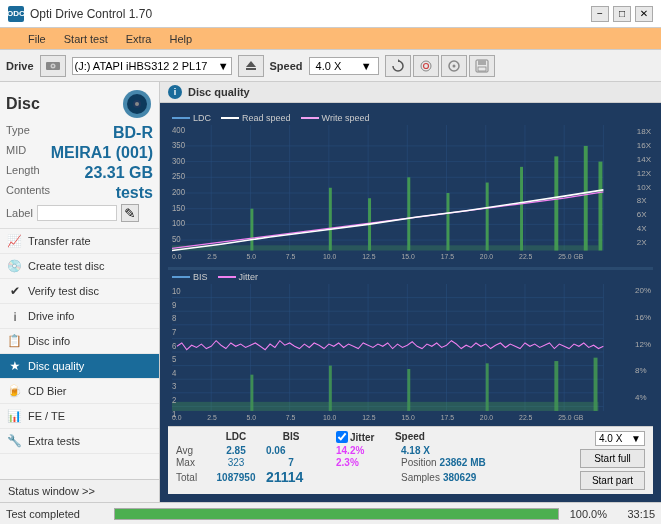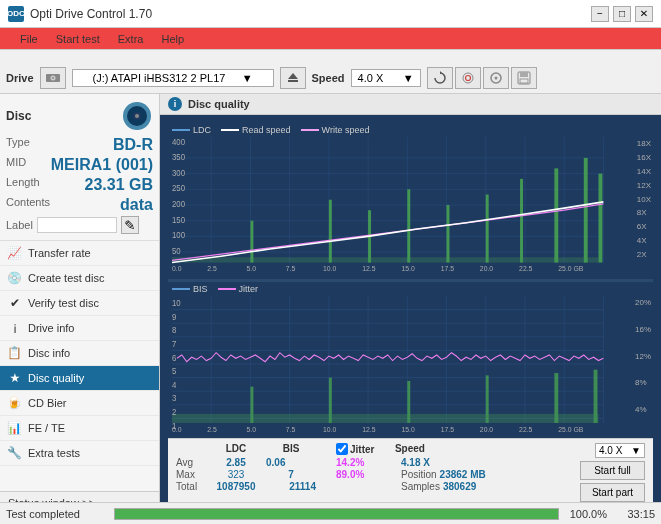--- a/index.html
+++ b/index.html
@@ -16,50 +16,49 @@
       height: 28px;
     }
     .title-bar-left { display: flex; align-items: center; gap: 6px; }
     .title-bar-icon { width: 16px; height: 16px; background: #1a6b9a; border-radius: 2px; display: flex; align-items: center; justify-content: center; }
     .title-bar-title { font-size: 12px; font-weight: normal; color: #333; }
     .title-bar-controls { display: flex; gap: 4px; }
     .title-btn { width: 18px; height: 16px; border: 1px solid #aaa; background: #e8e8e8; cursor: pointer; font-size: 10px; display: flex; align-items: center; justify-content: center; }
     
     
     .menu-bar {
-      background: #ef4444;
-      display: flex;
-      align-items: center;
-      padding: 2px 12px;
+      background: #fdba74;
+      display: flex;
+      align-items: center;
+      padding: 2px 20px;
       border-bottom: 1px solid #ccc;
       height: 22px;
       gap: 2px;
     }
     .menu-item { padding: 2px 8px; cursor: pointer; font-size: 11px; color: #333; }
     
     
     .drive-bar {
       background: #f0f0f0;
       display: flex;
       align-items: center;
       padding: 3px 6px;
       border-bottom: 1px solid #ccc;
       height: 32px;
       gap: 6px;
-      margin-top: 12px;
     }
     .drive-label { font-size: 11px; font-weight: bold; color: #333; }
     .drive-select {
       display: flex;
       align-items: center;
       background: white;
       border: 1px solid #aaa;
-      padding: 2px 20px;
+      padding: 2px 2px;
       font-size: 11px;
-      width: 202px;
+      width: 160px;
       cursor: pointer;
       justify-content: space-between;
     }
     .drive-icon-btn { width: 26px; height: 22px; background: #e8e8e8; border: 1px solid #aaa; display: flex; align-items: center; justify-content: center; cursor: pointer; }
     .speed-label { font-size: 11px; font-weight: bold; color: #333; }
     .speed-select {
       display: flex;
       align-items: center;
       background: white;
       border: 1px solid #aaa;
@@ -80,21 +79,21 @@
       min-width: 160px;
       background: #f5f5f5;
       border-right: 1px solid #ccc;
       display: flex;
       flex-direction: column;
       overflow: hidden;
     }
     
     .disc-section { padding: 6px; border-bottom: 1px solid #ddd; }
     .disc-header { display: flex; align-items: center; justify-content: space-between; margin-bottom: 4px; }
-    .disc-title { font-size: 12px; font-weight: bold; color: #333; }
+    .disc-title { font-size: 16px; font-weight: bold; color: #333; }
     .disc-row { display: flex; justify-content: space-between; margin-bottom: 2px; }
     .disc-row-label { color: #666; font-size: 11px; }
     .disc-row-value { color: #1a6b9a; font-size: 16px; font-weight: bold; }
     .disc-label-row { display: flex; align-items: center; gap: 4px; margin-top: 2px; }
     .disc-label-input { border: 1px solid #ccc; width: 80px; height: 16px; font-size: 10px; padding: 1px 2px; }
     .disc-label-btn { width: 18px; height: 18px; background: #e8e8e8; border: 1px solid #aaa; cursor: pointer; display: flex; align-items: center; justify-content: center; }
     
     .sidebar-nav { flex: 1; overflow-y: auto; }
     .sidebar-item {
       display: flex;
@@ -271,21 +270,21 @@
       <div class="disc-row">
         <span class="disc-row-label">MID</span>
         <span class="disc-row-value">MEIRA1 (001)</span>
       </div>
       <div class="disc-row">
         <span class="disc-row-label">Length</span>
         <span class="disc-row-value">23.31 GB</span>
       </div>
       <div class="disc-row">
         <span class="disc-row-label">Contents</span>
-        <span class="disc-row-value">data</span>
+        <span class="disc-row-value">tests</span>
       </div>
       <div class="disc-label-row">
         <span class="disc-row-label">Label</span>
         <input type="text" class="disc-label-input" value="" style="">
         <button class="disc-label-btn">✎</button>
       </div>
     </div>
 
     <div class="sidebar-nav">
       <div class="sidebar-item">
@@ -549,31 +548,31 @@
             <div style="width:20px;"></div>
             <div style="width:65px;font-size:10px;color:#e040fb;font-weight:bold;">14.2%</div>
             <div style="font-size:10px;color:#1a6b9a;font-weight:bold;">4.18 X</div>
           </div>
 
           <div style="display:flex;gap:0;align-items:center;margin-bottom:1px;">
             <div style="width:30px;font-size:10px;color:#555;">Max</div>
             <div style="width:60px;text-align:center;font-size:10px;color:#1a6b9a;font-weight:normal;">323</div>
             <div style="width:50px;text-align:center;font-size:10px;color:#1a6b9a;font-weight:bold;">7</div>
             <div style="width:20px;"></div>
-            <div style="width:65px;font-size:10px;color:#e040fb;font-weight:bold;">89.0%</div>
+            <div style="width:65px;font-size:10px;color:#e040fb;font-weight:bold;">2.3%</div>
             <div style="display:flex;align-items:center;gap:3px;">
               <span style="font-size:10px;color:#555;">Position</span>
               <span style="font-size:10px;color:#1a6b9a;font-weight:bold;">23862 MB</span>
             </div>
           </div>
 
           <div style="display:flex;gap:0;align-items:center;">
             <div style="width:30px;font-size:10px;color:#555;">Total</div>
             <div style="width:60px;text-align:center;font-size:10px;color:#1a6b9a;font-weight:bold;">1087950</div>
-            <div style="width:50px;text-align:right;font-size:10px;color:#1a6b9a;font-weight:bold;">21114</div>
+            <div style="width:50px;text-align:left;font-size:14px;color:#1a6b9a;font-weight:bold;">21114</div>
             <div style="width:20px;"></div>
             <div style="width:65px;"></div>
             <div style="display:flex;align-items:center;gap:3px;">
               <span style="font-size:10px;color:#555;">Samples</span>
               <span style="font-size:10px;color:#1a6b9a;font-weight:bold;">380629</span>
             </div>
           </div>
         </div>
 
         <div style="display:flex;flex-direction:column;gap:3px;align-items:flex-end;">

